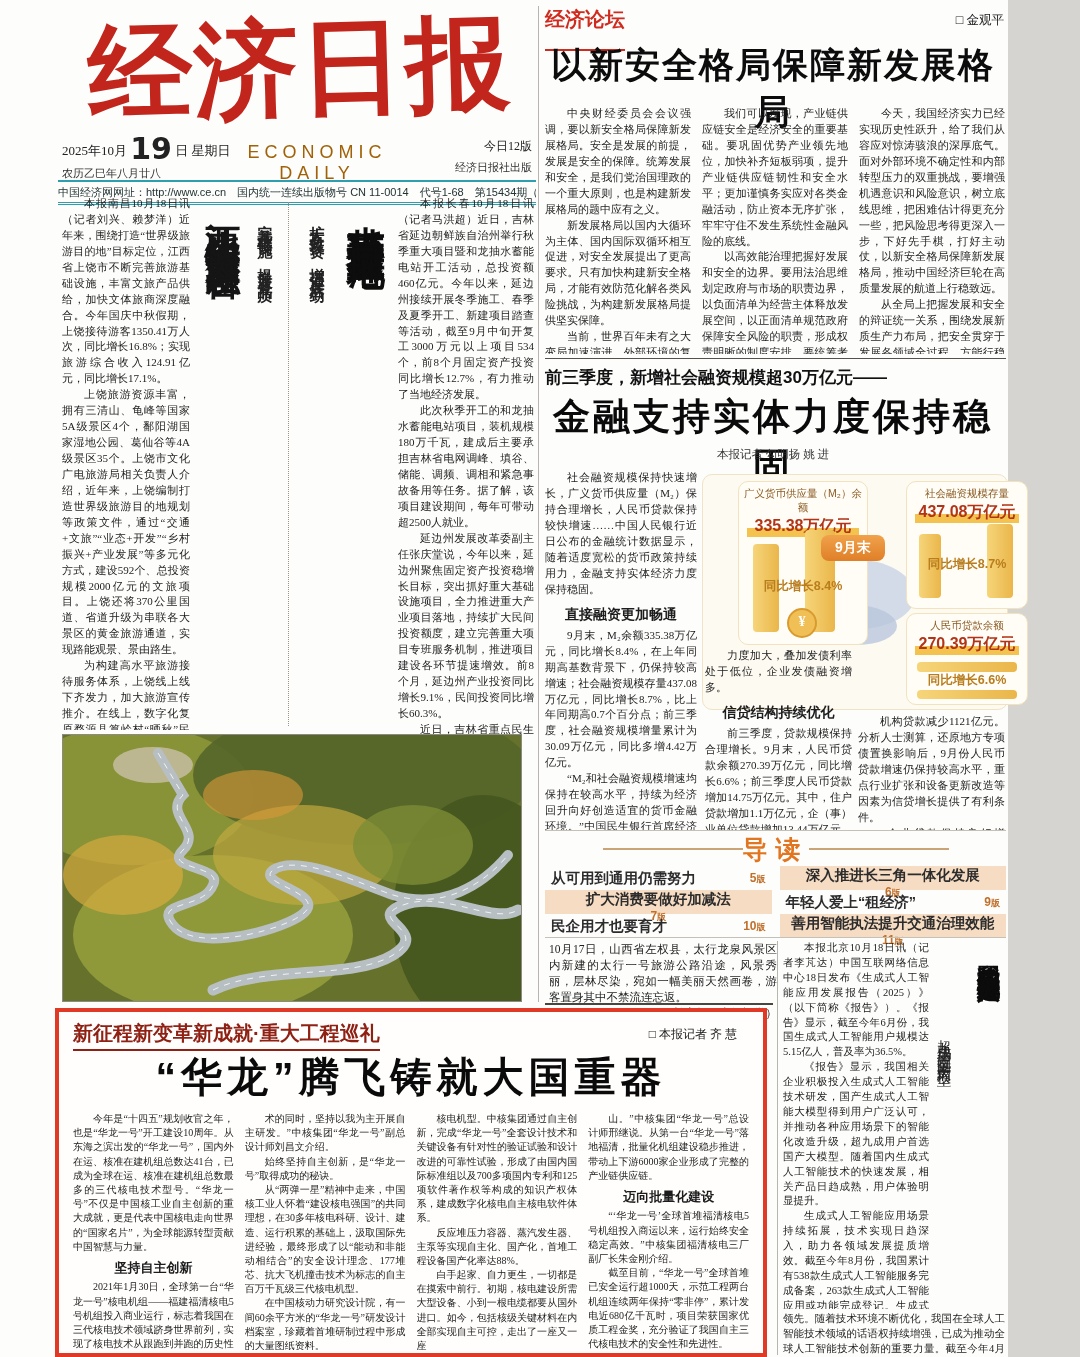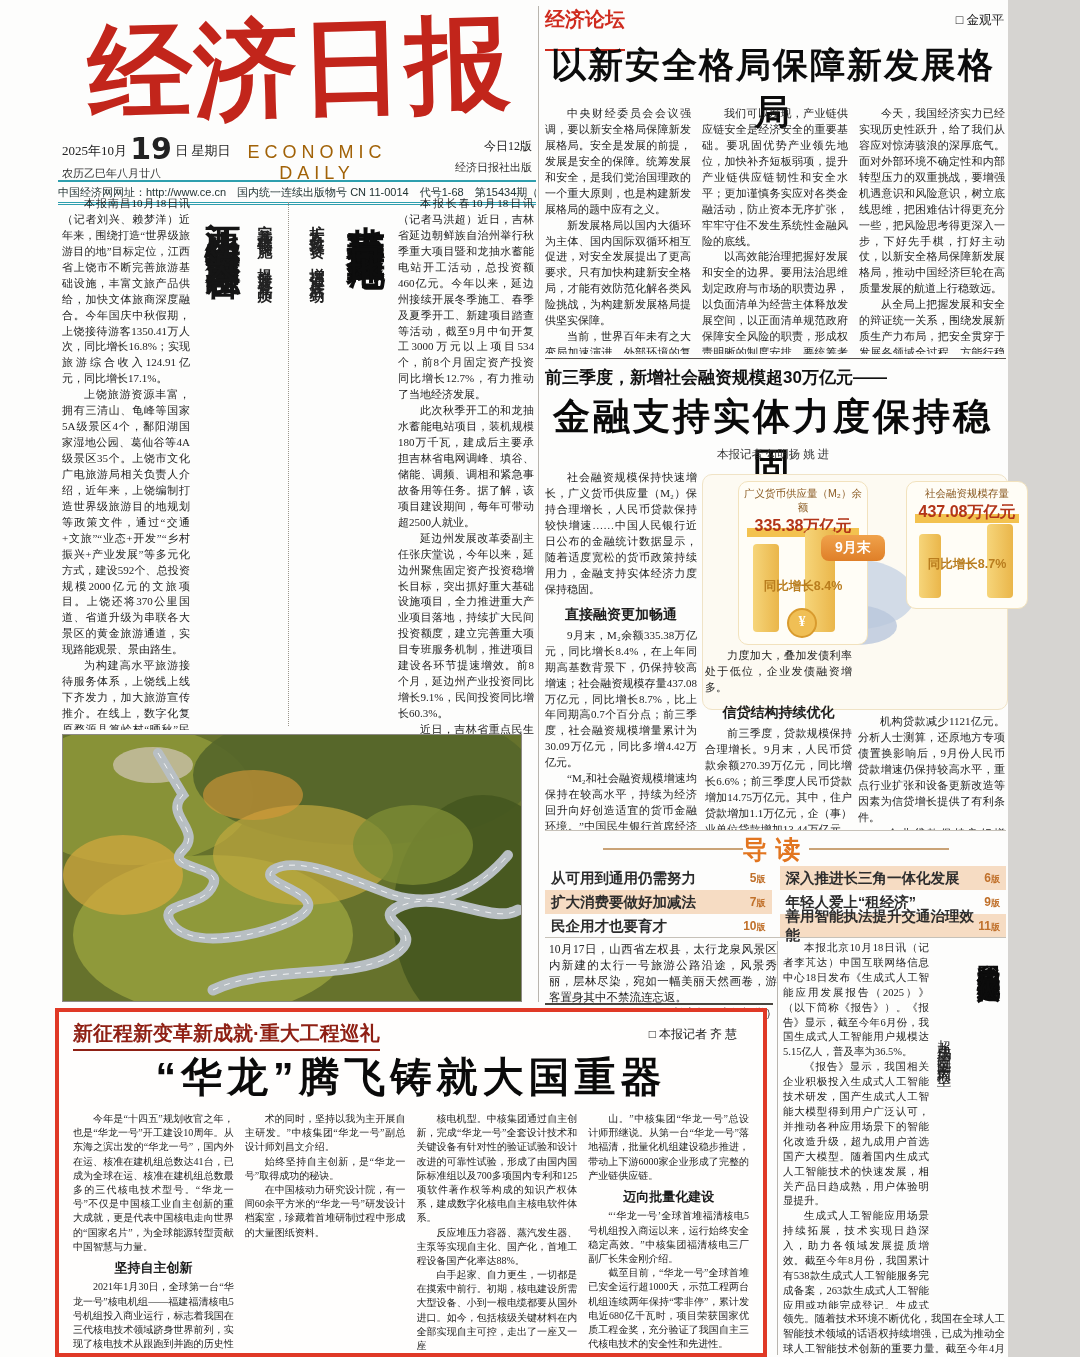--- a/index.html
+++ b/index.html
@@ -68,21 +68,21 @@
   .machine{position:absolute;background:#c7d3e4;border-radius:40% 55% 50% 45%;opacity:.8;}
   
   #digest{left:545px;top:834px;width:461px;height:102px;}
   #digest-title-row{display:flex;align-items:center;justify-content:center;height:30px;}
   #digest-title{font-size:25px;font-weight:bold;color:#e2751f;letter-spacing:8px;
     font-family:"Liberation Sans","DejaVu Sans",sans-serif;}
   .digest-dash{width:140px;border-top:2px solid #caa377;height:0;}
   #digest-grid{display:grid;grid-template-columns:1fr 1fr;grid-auto-rows:24px;column-gap:8px;margin-top:2px;}
   .digest-item{display:flex;justify-content:space-between;align-items:center;padding:0 6px;
     font-size:14.5px;font-weight:bold;color:#2c2c2c;font-family:"Liberation Sans","DejaVu Sans",sans-serif;}
-  .digest-item.hl{background:#f6dcc3;}
+  .digest-item.hl{background:#f6dcc3;flex-direction:column;}
   .digest-page{font-size:12px;color:#c0702a;font-weight:bold;white-space:nowrap;}
   .digest-page small{font-size:9px;}
   
   #caption{left:549px;top:941px;width:228px;height:62px;font-size:11.5px;line-height:1.4;text-align:justify;color:#1d1d1d;}
   #caption-credit{text-align:right;text-indent:0!important;}
   #caption-rule{left:545px;top:1003px;width:228px;border-top:2px solid #4a463f;}
   
   .vtext{position:absolute;writing-mode:vertical-rl;text-orientation:upright;}
   #jx-head{left:194px;top:196px;height:534px;width:52px;font-size:35px;font-weight:bold;color:#151515;
     letter-spacing:3px;font-family:"DejaVu Serif","Liberation Serif",serif;}
@@ -179,20 +179,27 @@
   </div>
 
   <div class="igcard" style="left:176px;top:6px;width:120px;height:126px;">
     <div class="igtitle">社会融资规模存量</div>
     <div class="igvalue">437.08万亿元</div>
     <div class="bar" style="left:12px;top:52px;width:22px;height:64px;"></div>
     <div class="bar" style="left:80px;top:42px;width:26px;height:74px;"></div>
     <div class="iggrow" style="position:absolute;left:0;top:74px;width:100%;">同比增长8.7%</div>
   </div>
 
+  <div class="igcard" style="left:176px;top:138px;width:120px;height:90px;">
+    <div class="igtitle">人民币贷款余额</div>
+    <div class="igvalue">270.39万亿元</div>
+    <div class="bar" style="left:10px;top:48px;width:100px;height:10px;"></div>
+    <div class="iggrow" style="position:absolute;left:0;top:58px;width:100%;">同比增长6.6%</div>
+    <div class="bar" style="left:10px;top:76px;width:100px;height:9px;"></div>
+  </div>
 </div>
 
 <div class="bodycol" style="left:705px;top:648px;width:147px;height:182px;">
   <div>
       <p>力度加大，叠加发债利率处于低位，企业发债融资增多。</p>
     </div>
   <div class="subhead">信贷结构持续优化</div>
   <div>
       <p>前三季度，贷款规模保持合理增长。9月末，人民币贷款余额270.39万亿元，同比增长6.6%；前三季度人民币贷款增加14.75万亿元。其中，住户贷款增加1.1万亿元，企（事）业单位贷款增加13.44万亿元，短期贷款增加4.53万亿元，中长期贷款增加8.29万亿元，票据融资增加4752亿元。</p>
     </div>
@@ -296,20 +303,21 @@
           <p>今年是“十四五”规划收官之年，也是“华龙一号”开工建设10周年。从东海之滨出发的“华龙一号”，国内外在运、核准在建机组总数达41台，已成为全球在运、核准在建机组总数最多的三代核电技术型号。“华龙一号”不仅是中国核工业自主创新的重大成就，更是代表中国核电走向世界的“国家名片”，为全球能源转型贡献中国智慧与力量。</p>
         </div>
       <div class="subhead">坚持自主创新</div>
       <div>
           <p>2021年1月30日，全球第一台“华龙一号”核电机组——福建福清核电5号机组投入商业运行，标志着我国在三代核电技术领域跻身世界前列，实现了核电技术从跟跑到并跑的历史性跨越。</p>
         </div>
     </div>
     <div class="hl-col">
         <p>术的同时，坚持以我为主开展自主研发。”中核集团“华龙一号”副总设计师刘昌文介绍。</p>
         <p>始终坚持自主创新，是“华龙一号”取得成功的秘诀。</p>
+        <p>从“两弹一星”精神中走来，中国核工业人怀着“建设核电强国”的共同理想，在30多年核电科研、设计、建造、运行积累的基础上，汲取国际先进经验，最终形成了以“能动和非能动相结合”的安全设计理念、177堆芯、抗大飞机撞击技术为标志的自主百万千瓦级三代核电机型。</p>
         <p>在中国核动力研究设计院，有一间60余平方米的“华龙一号”研发设计档案室，珍藏着首堆研制过程中形成的大量图纸资料。</p>
       </div>
     <div class="hl-col">
         <p>核电机型。中核集团通过自主创新，完成“华龙一号”全套设计技术和关键设备有针对性的验证试验和设计改进的可靠性试验，形成了由国内国际标准组以及700多项国内专利和125项软件著作权等构成的知识产权体系，建成数字化核电自主核电软件体系。</p>
         <p>反应堆压力容器、蒸汽发生器、主泵等实现自主化、国产化，首堆工程设备国产化率达88%。</p>
         <p>白手起家、自力更生，一切都是在摸索中前行。初期，核电建设所需大型设备、小到一根电缆都要从国外进口。如今，包括核级关键材料在内全部实现自主可控，走出了一座又一座</p>
       </div>
     <div class="hl-col">
       <div>
           <p>山。”中核集团“华龙一号”总设计师邢继说。从第一台“华龙一号”落地福清，批量化机组建设稳步推进，带动上下游6000家企业形成了完整的产业链供应链。</p>

